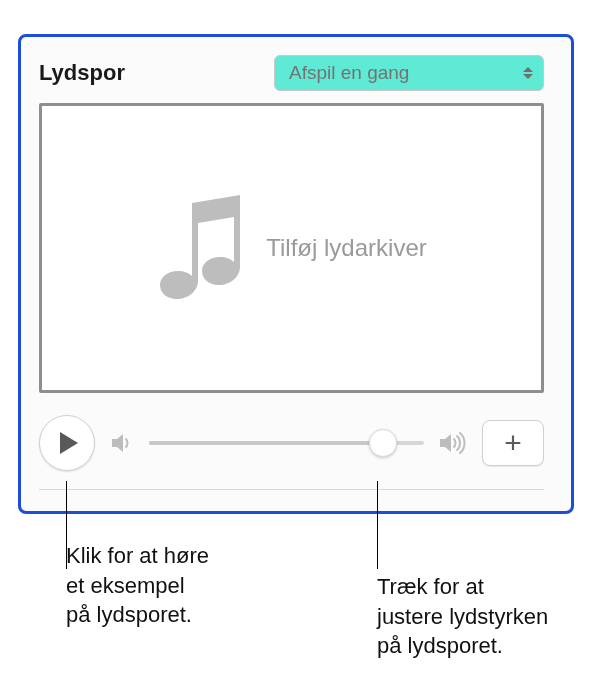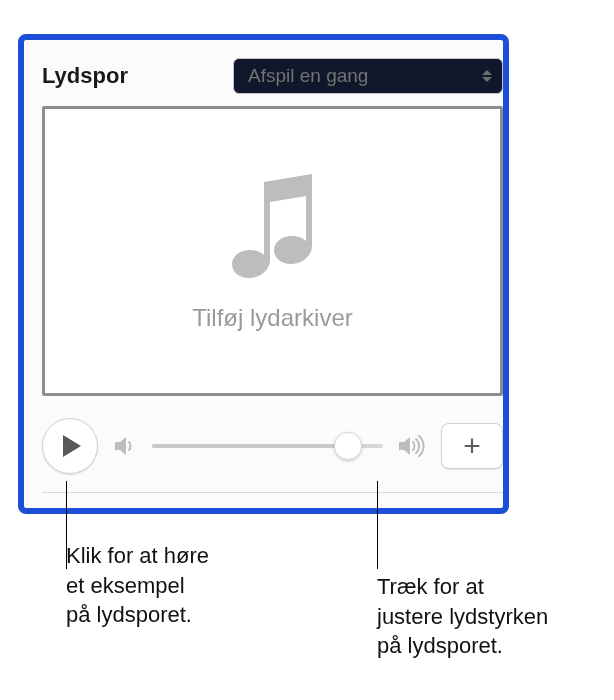--- a/index.html
+++ b/index.html
@@ -7,45 +7,45 @@
       width: 614px;
       height: 700px;
       font-family: -apple-system, BlinkMacSystemFont, "Helvetica Neue", Arial, sans-serif;
       background: #ffffff;
       position: relative;
     }
     .panel {
       position: absolute;
       left: 18px;
       top: 34px;
-      width: 491px;
+      width: 556px;
       height: 480px;
-      border: 6px solid #1d4ed8;
+      border: 3px solid #1d4ed8;
       border-radius: 8px;
       background: #fbfbfb;
-      padding: 18px 0 14px 18px;
+      padding: 18px 27px 14px 18px;
     }
     .header-row {
       display: flex;
       align-items: center;
       justify-content: space-between;
       margin-bottom: 12px;
     }
     .title {
       font-size: 22px;
       font-weight: 600;
       color: #1a1a1a;
     }
     .select-wrap {
       position: relative;
       width: 270px;
       height: 36px;
       border: 1px solid #c9c9c9;
       border-radius: 6px;
-      background: #0f172a;
+      background: #5eead4;
       display: flex;
       align-items: center;
       padding: 0 36px 0 14px;
       cursor: pointer;
     }
     .select-label {
       font-size: 19px;
       color: #737373;
     }
     .select-arrows {
@@ -65,21 +65,21 @@
     .arrow-up { border-bottom: 5px solid #6f6f6f; }
     .arrow-down { border-top: 5px solid #6f6f6f; }
 
     .dropzone {
       width: 100%;
       height: 290px;
       border: 3px solid #8e8e8e;
       border-radius: 2px;
       background: #ffffff;
       display: flex;
-      flex-direction: column;
+      flex-direction: row;
       align-items: center;
       justify-content: center;
       gap: 20px;
     }
     .note-icon {
       color: #b9b9b9;
     }
     .dropzone-text {
       font-size: 24px;
       color: #9a9a9a;

